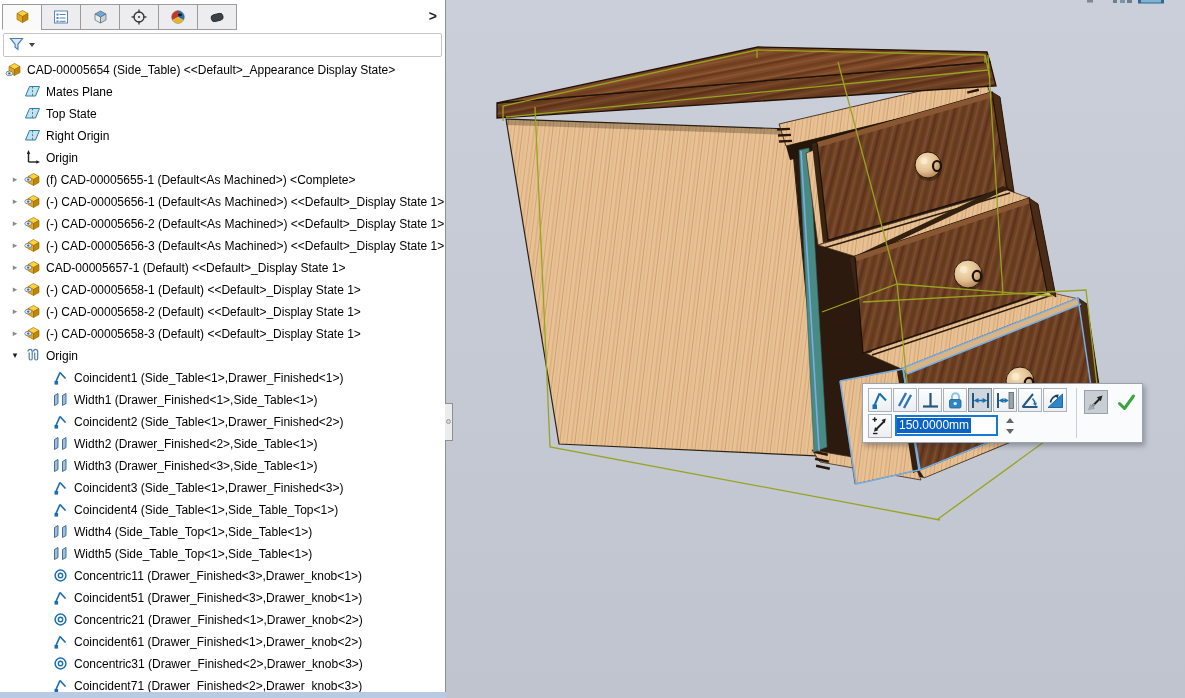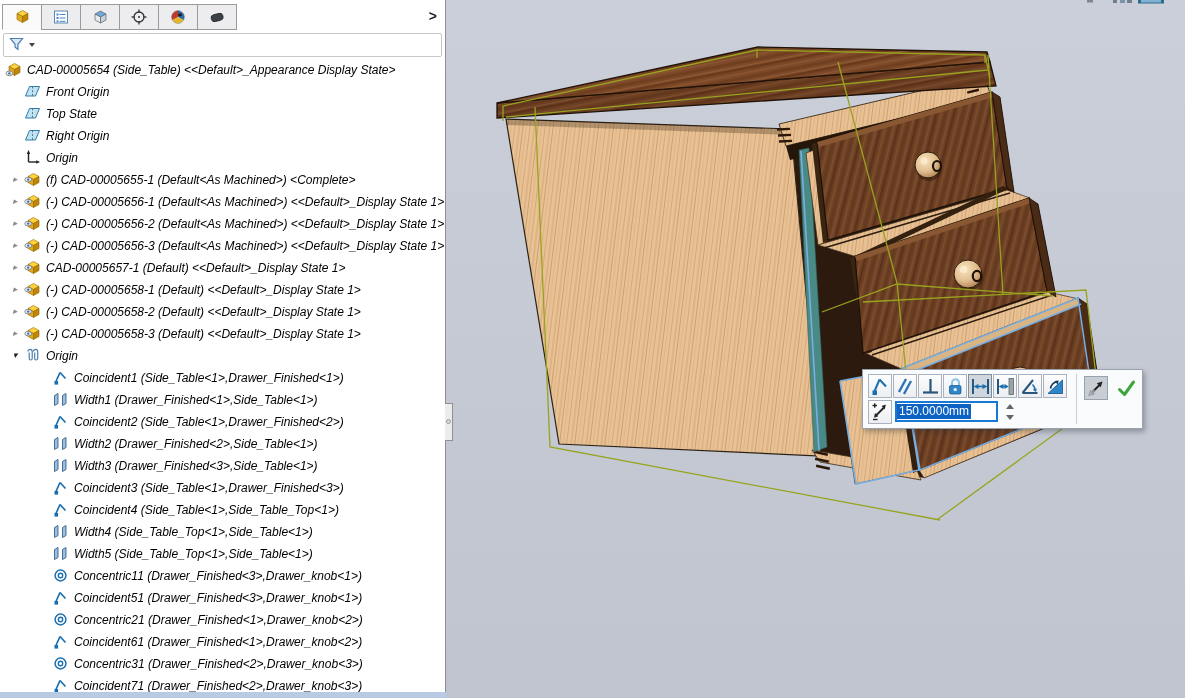--- a/index.html
+++ b/index.html
@@ -12,42 +12,42 @@
   #tabbar{position:relative;height:31px;background:#fff;display:flex;align-items:flex-start;padding:4px 0 0 2px;box-sizing:border-box;}
   .tab{width:40px;height:26px;border:1px solid #9b9b9b;margin-right:-1px;background:#ededef;
     display:flex;align-items:center;justify-content:center;box-sizing:border-box;}
   .tab.active{background:#fafafa;border-bottom-color:#fafafa;}
   #tab-overflow{position:absolute;right:8px;top:8px;font-size:14px;font-weight:bold;color:#222;cursor:pointer;line-height:16px;}
   #filterbar{height:27px;padding:2px 3px;box-sizing:border-box;}
   #filterbox{height:22px;border:1px solid #c6c6c6;background:#fff;border-radius:2px;
     display:flex;align-items:center;padding-left:4px;}
   .caret-down{width:0;height:0;border-left:3.5px solid transparent;border-right:3.5px solid transparent;
     border-top:4px solid #444;margin-left:3px;}
-  #tree{position:absolute;top:58px;left:0;right:1px;bottom:6px;overflow:hidden;background:#fff;font-style:italic;}
+  #tree{position:absolute;top:58px;left:0;right:1px;bottom:6px;overflow:hidden;background:#fff;}
   .trow{height:22px;display:flex;align-items:center;white-space:nowrap;font-size:12px;color:#000;cursor:default;}
   .trow .arrow{flex:0 0 18px;text-align:center;font-size:9px;color:#8a8a8a;}
   .trow .arrow.exp{color:#1a1a1a;}
   .trow .ticon{flex:0 0 17px;height:17px;margin-right:5px;}
   .trow .tlabel{padding-top:1px;}
   .lv0{padding-left:5px;}
   .lv1{padding-left:6px;}
   .lv2{padding-left:52px;text-align:center;}
   #tree-bottom-bar{position:absolute;left:0;bottom:0;width:446px;height:6px;background:#b9cbe3;}
 
   
   #splitter-tab{position:absolute;left:445px;top:403px;width:8px;height:38px;background:#ececec;
     border:1px solid #8f8f8f;border-left:none;box-sizing:border-box;z-index:5;}
   #splitter-grip{position:absolute;left:1px;top:15px;width:5px;height:5px;border-radius:50%;
     background:#d8d8d8;border:1px solid #9a9a9a;box-sizing:border-box;}
 
   
   #viewport{position:absolute;left:446px;top:0;width:739px;height:698px;}
 
   
-  #mate-toolbar{position:absolute;left:862px;top:369px;width:281px;height:60px;background:#fafbfc;
+  #mate-toolbar{position:absolute;left:862px;top:383px;width:281px;height:60px;background:#fafbfc;
     border:1px solid #9aa3ad;box-shadow:2px 3px 5px rgba(40,45,55,.35);box-sizing:border-box;z-index:10;}
   .mbtn{position:absolute;width:24px;height:24px;padding:0;border:1px solid #aab3bd;
     background:linear-gradient(#fdfdfe,#eceef1);box-sizing:border-box;cursor:pointer;}
   .mbtn.sel{background:#cfd6dd;border-color:#828f9b;}
   .mbtn.gray{background:#c9ced4;border-color:#98a2ac;}
   .mbtn svg{display:block;margin:0 auto;}
   #mt-sep{position:absolute;left:213px;top:4px;width:1px;height:50px;background:#c9cfd5;}
   #dim-field{position:absolute;left:32px;top:31px;width:103px;height:21px;border:2px solid #1779d6;
     background:#fff;box-sizing:border-box;display:flex;align-items:center;cursor:text;}
   #dim-field .selected-text{background:#0d63c4;color:#fff;font-size:12px;padding:0 2px;line-height:15px;}
@@ -133,21 +133,21 @@
               <circle cx="4.4" cy="12.4" r="1.2" fill="#3a6ea5"></circle>
             </svg></span>
           <span class="tlabel">CAD-00005654 (Side_Table) &lt;&lt;Default&gt;_Appearance Display State&gt;</span>
         </div>
         <div class="trow lv1">
           <span class="arrow"></span>
           <span class="ticon"><svg width="17" height="17" viewBox="0 0 17 17" xmlns="http://www.w3.org/2000/svg">
               <polygon points="1.5,13 5.5,3.5 15.5,3.5 11.5,13" fill="#bfe3f4" stroke="#2e7da6" stroke-width="1"></polygon>
     <line x1="8.5" y1="3.5" x2="8.5" y2="13" stroke="#555" stroke-width="0.8" stroke-dasharray="2,1.6"></line>
             </svg></span>
-          <span class="tlabel">Front Origin</span>
+          <span class="tlabel">Mates Plane</span>
         </div>
         <div class="trow lv1">
           <span class="arrow"></span>
           <span class="ticon"><svg width="17" height="17" viewBox="0 0 17 17" xmlns="http://www.w3.org/2000/svg">
               <polygon points="1.5,13 5.5,3.5 15.5,3.5 11.5,13" fill="#bfe3f4" stroke="#2e7da6" stroke-width="1"></polygon>
     <line x1="8.5" y1="3.5" x2="8.5" y2="13" stroke="#555" stroke-width="0.8" stroke-dasharray="2,1.6"></line>
             </svg></span>
           <span class="tlabel">Top State</span>
         </div>
         <div class="trow lv1">

